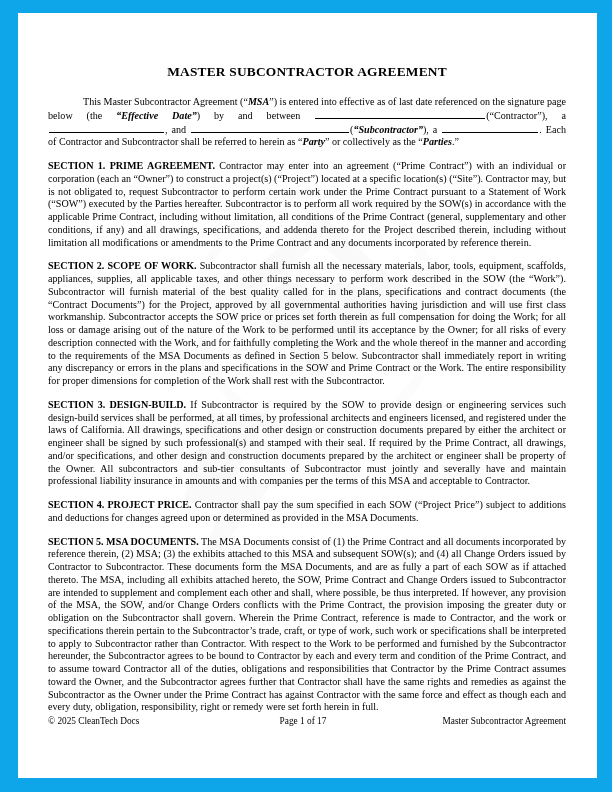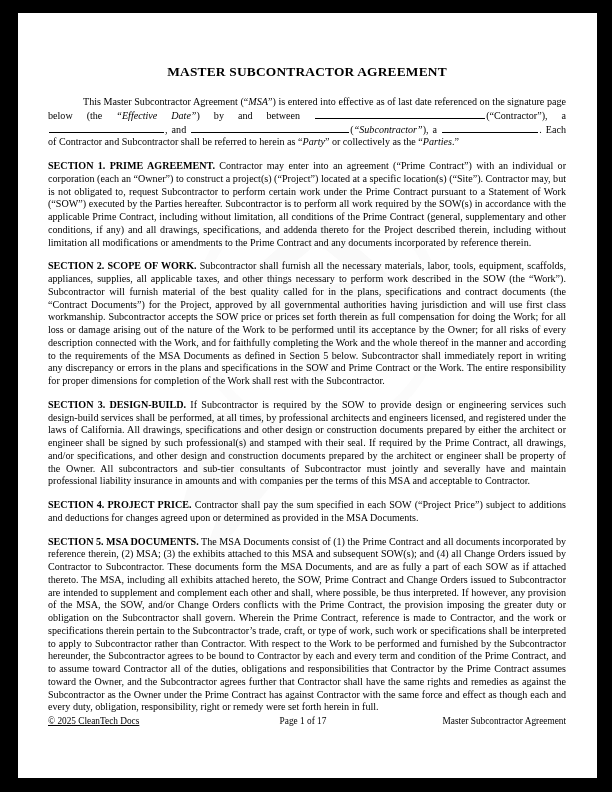--- a/index.html
+++ b/index.html
@@ -13,21 +13,21 @@
     height: 792px;
     overflow: hidden;
     font-family: "Liberation Serif", "DejaVu Serif", serif;
   }
 
   
   .viewport {
     position: relative;
     width: 612px;
     height: 792px;
-    background: #000000;
+    background: #0ea5e9;
     box-sizing: border-box;
   }
 
   
   .page {
     position: absolute;
     left: 18px;
     top: 13px;
     width: 579px;
     height: 765px;
@@ -70,21 +70,21 @@
     font-size: 10.1px;
     line-height: 12.75px;
     text-align: justify;
     text-justify: inter-word;
     color: #000000;
   }
   p.para.indent { text-indent: 35px; }
   p.para:last-of-type { margin-bottom: 0; }
 
   .sec-head { font-weight: bold; }
-  .bi { font-weight: normal; font-style: italic; }
+  .bi { font-weight: bold; font-style: italic; }
   .b { font-weight: normal; }
 
   
   .rule {
     display: inline-block;
     border-bottom: 1px solid #000;
     vertical-align: baseline;
     height: 9px;
     margin: 0 1px;
   }
@@ -100,21 +100,21 @@
     position: absolute;
     left: 30px;
     top: 703px;
     width: 518px;
     display: flex;
     justify-content: space-between;
     align-items: baseline;
     font-size: 9.3px;
     z-index: 2;
   }
-  .footer .f-left  { text-align: right; flex: 0 0 auto; text-decoration: underline; }
+  .footer .f-left  { text-align: right; flex: 0 0 auto; }
   .footer .f-mid   { text-align: center; flex: 1 1 auto; padding-left: 24px; }
   .footer .f-right { text-align: right; flex: 0 0 auto; }
 </style>
 </head>
 <body>
 
 <div class="viewport">
   <div class="page">
 
     <svg class="watermark" viewBox="0 0 579 765" xmlns="http://www.w3.org/2000/svg" aria-hidden="true">

